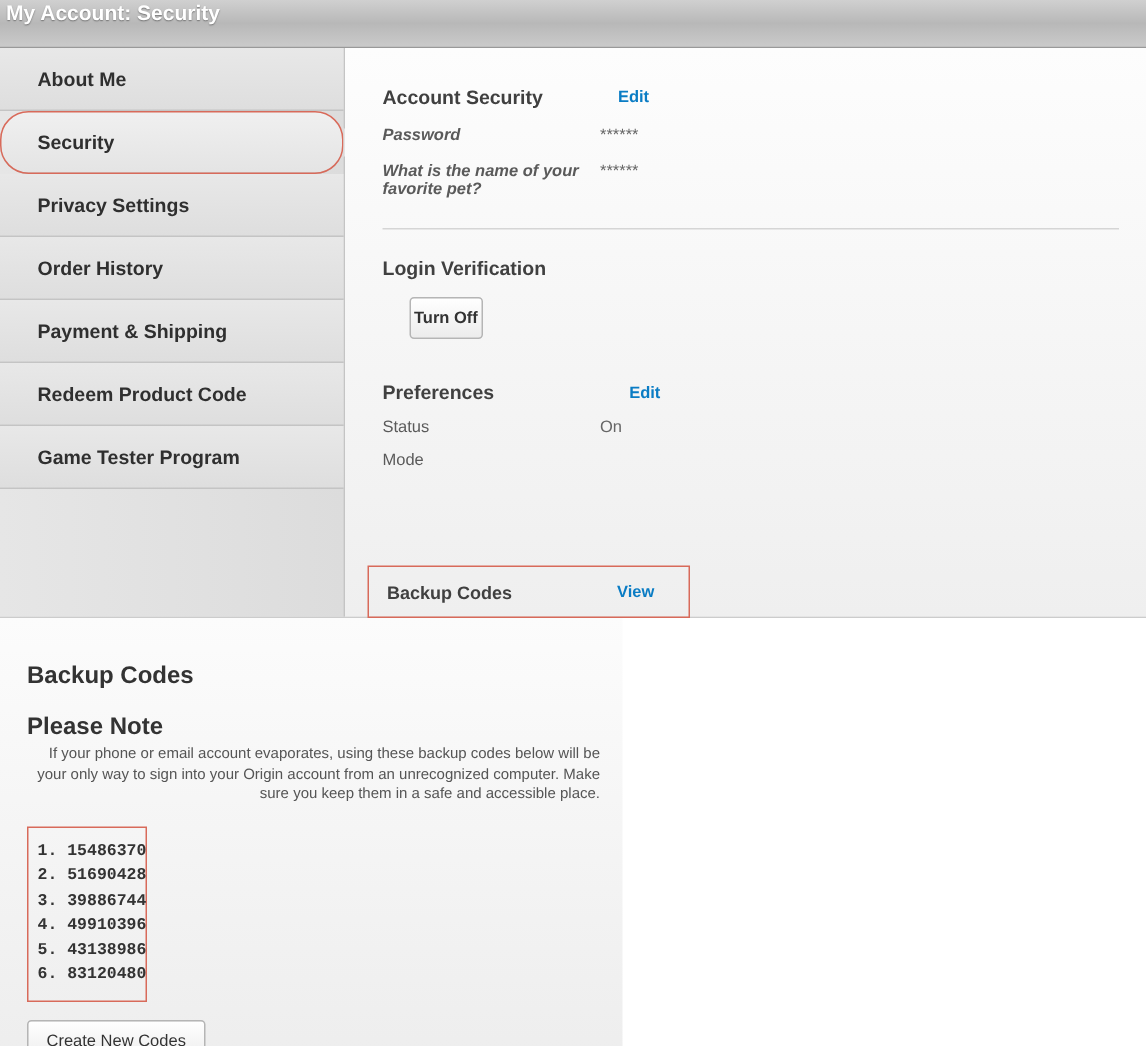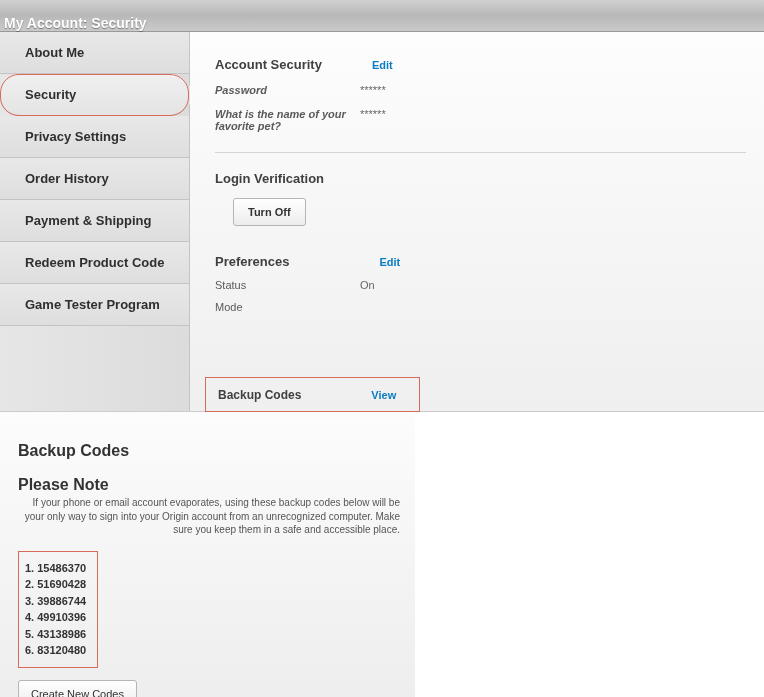--- a/index.html
+++ b/index.html
@@ -3,39 +3,39 @@
   <meta charset="utf-8">
   <style>
     * { box-sizing: border-box; margin: 0; padding: 0; }
     body { font-family: Arial, Helvetica, sans-serif; font-size: 12px; color: #333; background: #fff; }
     
     .top-header {
       height: 32px;
       background: linear-gradient(to bottom, #d0d0d0 0%, #b8b8b8 50%, #cacaca 100%);
       border-bottom: 1px solid #999;
       display: flex;
-      align-items: flex-end;
+      align-items: flex-start;
       padding-left: 4px;
     }
     .top-header-title {
       color: #fff;
       font-weight: bold;
       font-size: 14px;
       text-shadow: 0 1px 1px rgba(0,0,0,0.4);
     }
     
     .upper-panel {
       display: flex;
       background: #e9e9e9;
       height: 380px;
       border-bottom: 1px solid #ccc;
     }
     
     .sidebar {
-      width: 190px;
+      width: 230px;
       background: linear-gradient(to right, #e6e6e6 0%, #dcdcdc 100%);
       border-right: 1px solid #c4c4c4;
     }
     .sidebar-item {
       height: 42px;
       display: flex;
       align-items: center;
       padding-left: 25px;
       border-bottom: 1px solid #c4c4c4;
       background: linear-gradient(to bottom, #e8e8e8 0%, #dedede 100%);
@@ -109,21 +109,21 @@
     
     .divider {
       border: none;
       border-top: 1px solid #d5d5d5;
       margin: 20px 0 18px 0;
     }
     
     .turnoff-btn {
       margin-top: 12px;
       margin-left: 18px;
-      padding: 7px 14px;
+      padding: 7px 2px;
       background: linear-gradient(to bottom, #ffffff 0%, #ececec 100%);
       border: 1px solid #b5b5b5;
       border-radius: 3px;
       font-size: 11px;
       font-weight: bold;
       color: #333;
       cursor: pointer;
     }
     
     .prefs-block { margin-top: 28px; }
@@ -182,20 +182,21 @@
       color: #555;
       line-height: 1.35;
       margin-bottom: 14px;
       text-align: right;
     }
     .codes-box {
       border: 1px solid #d86a5a;
       padding: 8px 6px 8px 6px;
       width: 80px;
       margin-bottom: 12px;
+      font-family: Liberation Mono, monospace;
     }
     .code-line {
       font-size: 11px;
       color: #333;
       font-weight: bold;
       line-height: 1.5;
       white-space: nowrap;
     }
     .create-codes-btn {
       padding: 7px 12px;

